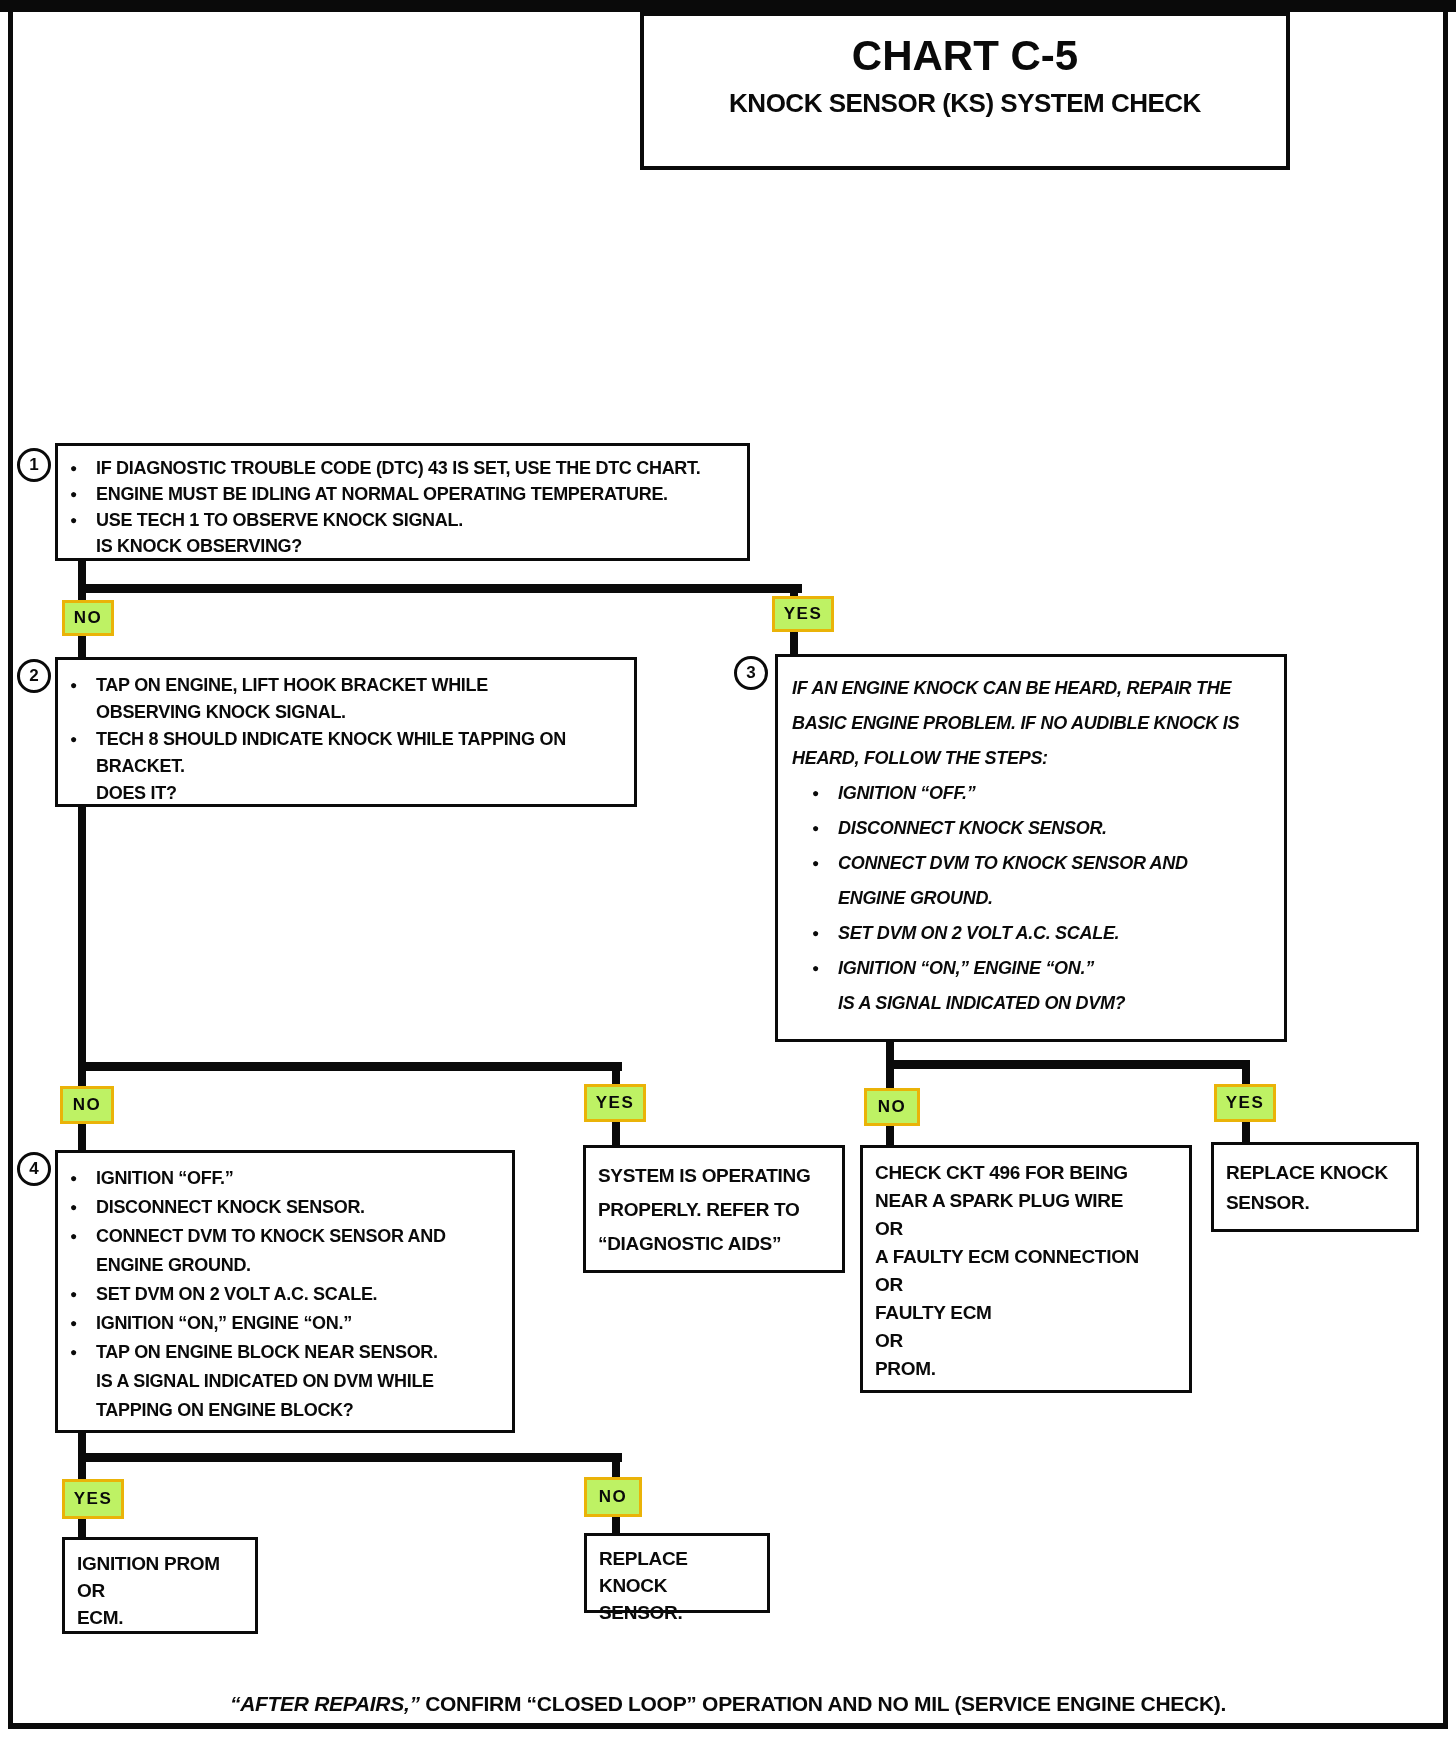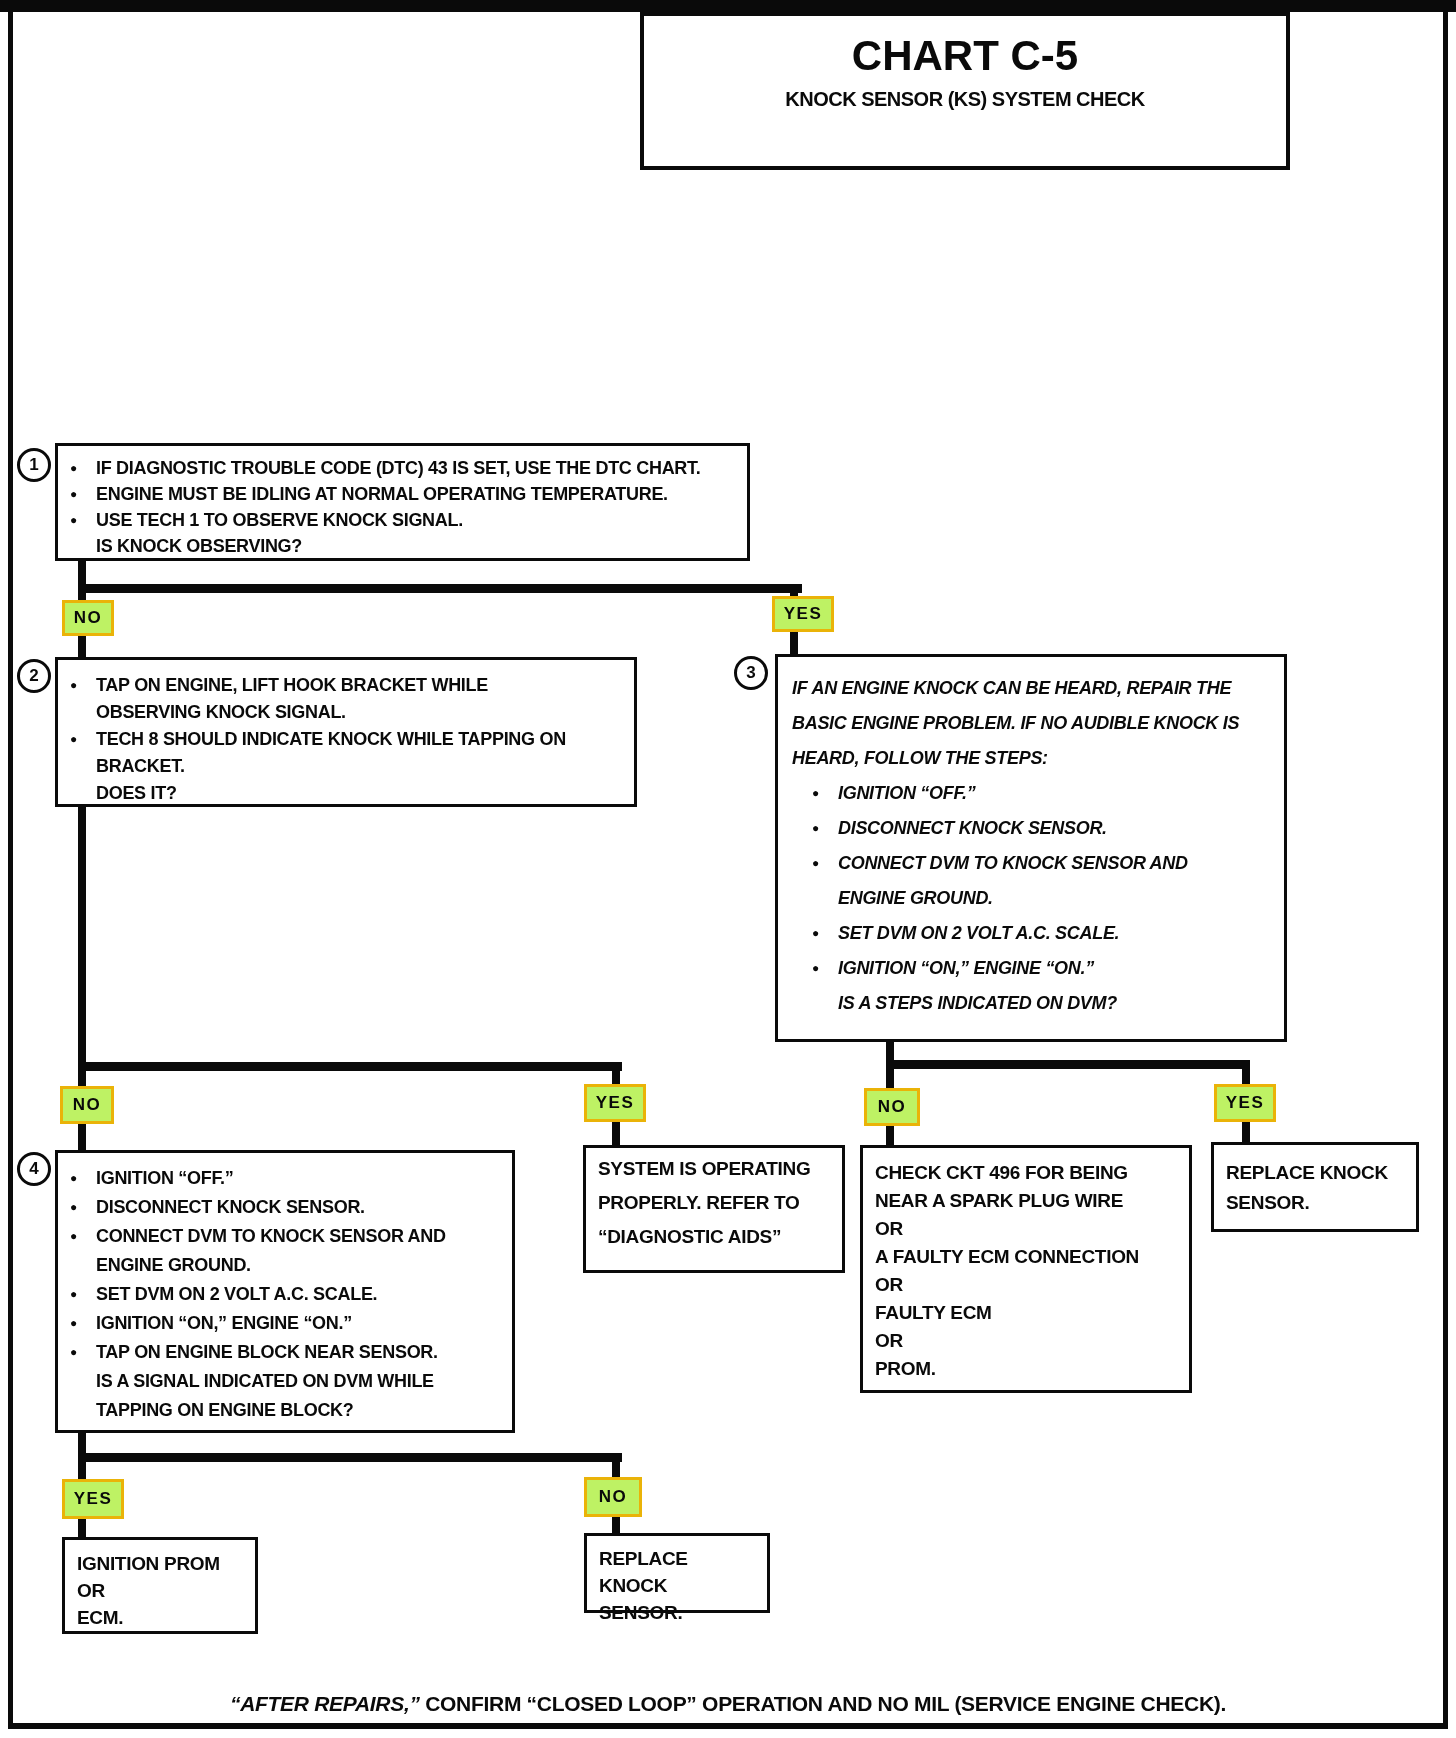--- a/index.html
+++ b/index.html
@@ -11,21 +11,21 @@
   
   .bar{position:absolute;background:#0a0a0a;}
   .frame-top{left:0;top:0;width:1456px;height:12px;}
   .frame-left{left:8px;top:0;width:5px;height:1729px;}
   .frame-right{left:1443px;top:0;width:5px;height:1729px;}
   .frame-bottom{left:8px;top:1723px;width:1440px;height:6px;}
 
   
   .title-box{position:absolute;left:640px;top:12px;width:650px;height:158px;border:4px solid #0a0a0a;background:#fff;box-sizing:border-box;text-align:center;}
   .title-main{margin-top:16px;font-size:42px;letter-spacing:0px;}
-  .title-sub{margin-top:8px;font-size:20px;letter-spacing:-0.5px;text-align:center;}
+  .title-sub{margin-top:8px;font-size:26px;letter-spacing:-0.5px;text-align:center;}
 
   
   .ln{position:absolute;background:#0a0a0a;}
   .ln-v1{left:78px;top:559px;width:8px;height:43px;}
   .ln-h1{left:78px;top:584px;width:724px;height:9px;}
   .ln-v1r{left:790px;top:584px;width:8px;height:14px;}
   .ln-v2{left:78px;top:634px;width:8px;height:25px;}
   .ln-v2r{left:790px;top:630px;width:8px;height:26px;}
   .ln-v3{left:78px;top:805px;width:8px;height:283px;}
   .ln-h2{left:78px;top:1062px;width:544px;height:9px;}
@@ -71,21 +71,21 @@
   .tag-no2{left:60px;top:1086px;width:54px;height:38px;}
   .tag-yes2{left:584px;top:1084px;width:62px;height:38px;}
   .tag-no3{left:864px;top:1088px;width:56px;height:38px;}
   .tag-yes3{left:1214px;top:1084px;width:62px;height:38px;}
   .tag-yes4{left:62px;top:1479px;width:62px;height:40px;}
   .tag-no4{left:584px;top:1477px;width:58px;height:40px;}
 
   
   .term{position:absolute;border:3px solid #0a0a0a;background:#fff;box-sizing:border-box;
     font-size:19px;letter-spacing:-0.3px;white-space:pre-line;}
-  .box-systemok{left:583px;top:1145px;width:262px;height:128px;padding:4px 12px;line-height:34px;}
+  .box-systemok{left:583px;top:1145px;width:262px;height:128px;padding:11px 12px;line-height:34px;}
   .box-checkckt{left:860px;top:1145px;width:332px;height:248px;padding:11px 12px;line-height:28px;}
   .box-replknock-r{left:1211px;top:1142px;width:208px;height:90px;padding:13px 12px;line-height:30px;}
   .box-replprom{left:62px;top:1537px;width:196px;height:97px;padding:10px 12px;line-height:27px;}
   .box-replknock-b{left:584px;top:1533px;width:186px;height:80px;padding:9px 12px;line-height:27px;}
 
   .footer{position:absolute;left:0;top:1692px;width:1456px;text-align:center;font-size:21px;letter-spacing:-0.3px;}
   .footer i{font-style:italic;}
 </style>
 </head>
 <body>
@@ -203,21 +203,21 @@
         <div class="bullet-row">
           <span class="bullet-glyph">●</span>
           <span class="bullet-text">SET DVM ON 2 VOLT A.C. SCALE.</span>
         </div>
 
         <div class="bullet-row">
           <span class="bullet-glyph">●</span>
           <span class="bullet-text">IGNITION “ON,” ENGINE “ON.”</span>
         </div>
       </div>
-    <div class="question">IS A STEPS INDICATED ON DVM?</div>
+    <div class="question">IS A SIGNAL INDICATED ON DVM?</div>
   </div>
 
   <div class="tag tag-no2">NO</div>
   <div class="tag tag-yes2">YES</div>
   <div class="tag tag-no3">NO</div>
   <div class="tag tag-yes3">YES</div>
 
   <div class="node box4">
     <div class="bullets">
 

